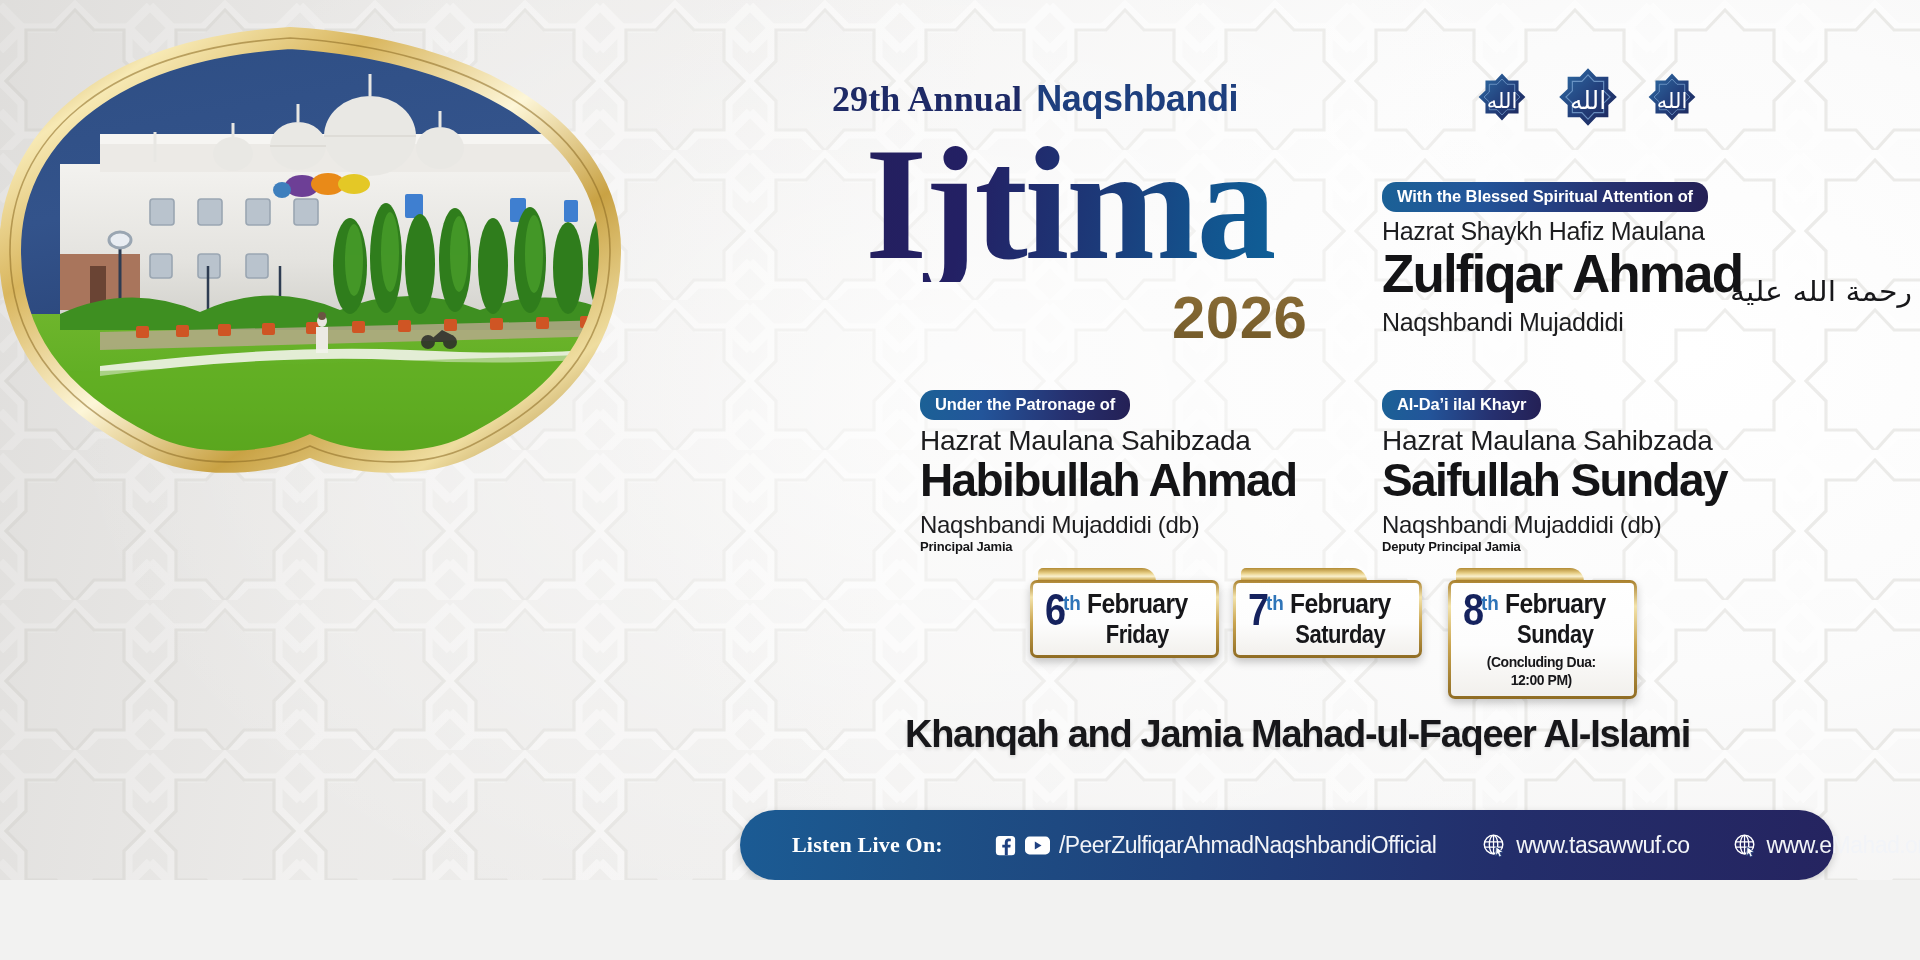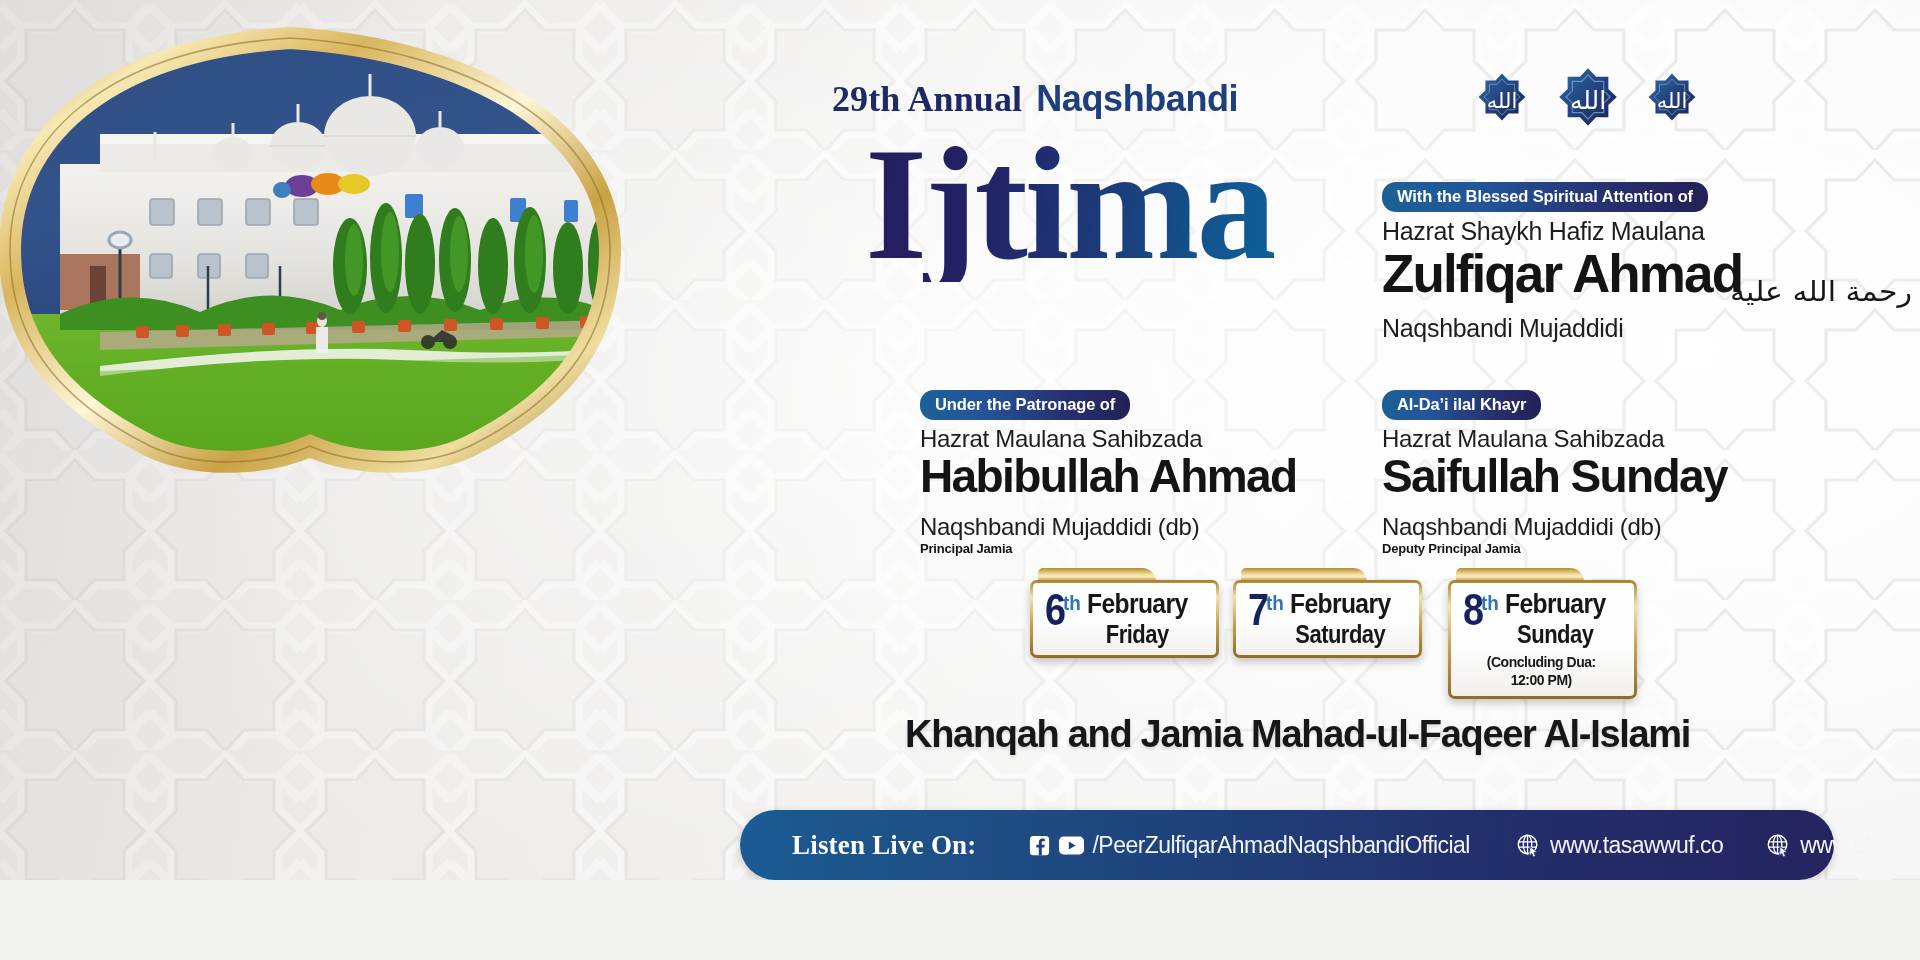--- a/index.html
+++ b/index.html
@@ -78,30 +78,30 @@
   .badge{
     display:inline-block;
     background:linear-gradient(95deg,#1b6196 0%,#23559a 30%,#26306f 70%,#242055 100%);
     color:#fff; border-radius:14px;
     font-size:16.5px; font-weight:bold; letter-spacing:-.1px;
     padding:5px 15px 6px 15px;
     white-space:nowrap;
   }
   .pb{ position:absolute; }
   .pb .pre{
-    font-size:24px; color:#1d1d1f; letter-spacing:-.3px;
+    font-size:28px; color:#1d1d1f; letter-spacing:-.3px;
     margin-top:5px; white-space:nowrap; font-weight:400;
   }
   .pb .nm{
     font-size:46px; font-weight:bold; color:#141416;
     letter-spacing:-1.6px; margin-top:-1px; white-space:nowrap; line-height:1.06;
   }
   .pb .sub{
     font-size:24px; color:#1d1d1f; letter-spacing:-.3px;
-    margin-top:12px; white-space:nowrap; font-weight:400;
+    margin-top:6px; white-space:nowrap; font-weight:400;
   }
   .pb .role{
     font-size:13px; color:#141416; font-weight:bold;
     letter-spacing:-.2px; margin-top:0px; white-space:nowrap;
   }
 
   #pb-shaykh{ left:1382px; top:182px; }
   #pb-shaykh .nm{ font-size:53px; letter-spacing:-1.9px; margin-top:0px;}
   #pb-shaykh .pre{ font-size:25px; }
   #pb-shaykh .sub{ font-size:25px; }
@@ -177,21 +177,21 @@
   
   #bottombar{
     position:absolute; left:740px; top:810px; width:1094px; height:70px;
     border-radius:35px;
     background:linear-gradient(92deg,#1b5b94 0%,#1d5187 16%,#1f417b 42%,#232e6b 70%,#252460 100%);
     display:flex; align-items:center;
     box-shadow:0 3px 9px rgba(0,0,0,.18);
   }
   #listenlabel{
     font-family:"Liberation Serif", serif; font-weight:bold;
-    font-size:27px; color:#ffffff; letter-spacing:.2px;
+    font-size:22px; color:#ffffff; letter-spacing:.2px;
     margin-left:52px; white-space:nowrap;
   }
   .bbitem{ display:flex; align-items:center; color:#f2f4f8; white-space:nowrap;justify-content:center; }
   .bbtext{ font-size:23px; letter-spacing:-.55px; margin-left:9px; }
   #fbyt{ margin-left:52px; display:flex; align-items:center; }
   #site1{ margin-left:46px; }
   #site2{ margin-left:43px; }
 
   .icn{ display:inline-flex; align-items:center; }
 </style>
@@ -394,20 +394,21 @@
                C 320 450, 250 456, 200 432
                C 100 382, 60 318, 60 236 Z" fill="none" stroke="#8a6a22" stroke-width="1.6" opacity=".55"></path>
     </svg>
   </div>
 
   <div class="kicker">
     <span class="k1">29th Annual</span><span class="k2">Naqshbandi</span>
   </div>
 
   <div id="ijtima">Ijtima</div>
+  <div id="year2026">2026</div>
 
   <svg id="medallions" viewBox="0 0 220 78">
     <defs>
       <linearGradient id="medg" x1="0" y1="0" x2="1" y2="1">
         <stop offset="0%" stop-color="#2f6fa6"></stop>
         <stop offset="50%" stop-color="#23417d"></stop>
         <stop offset="100%" stop-color="#1c2356"></stop>
       </linearGradient>
     </defs>
     <g>

